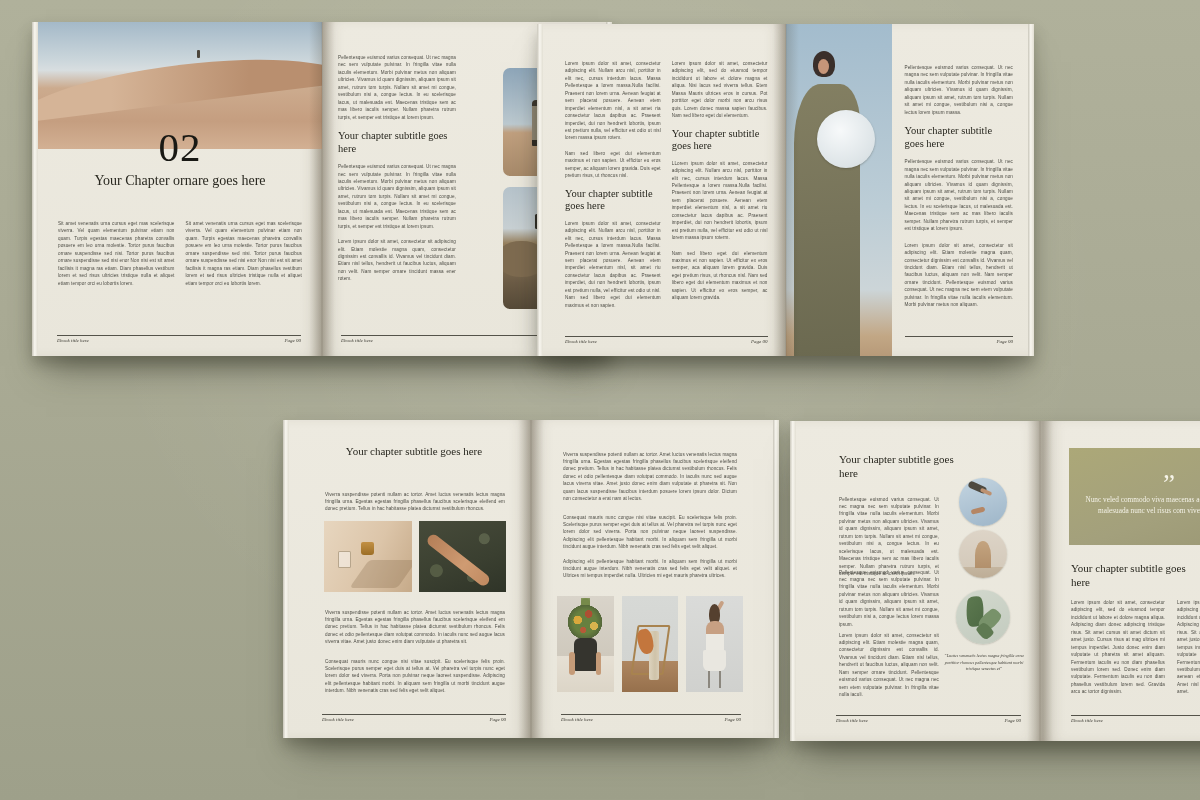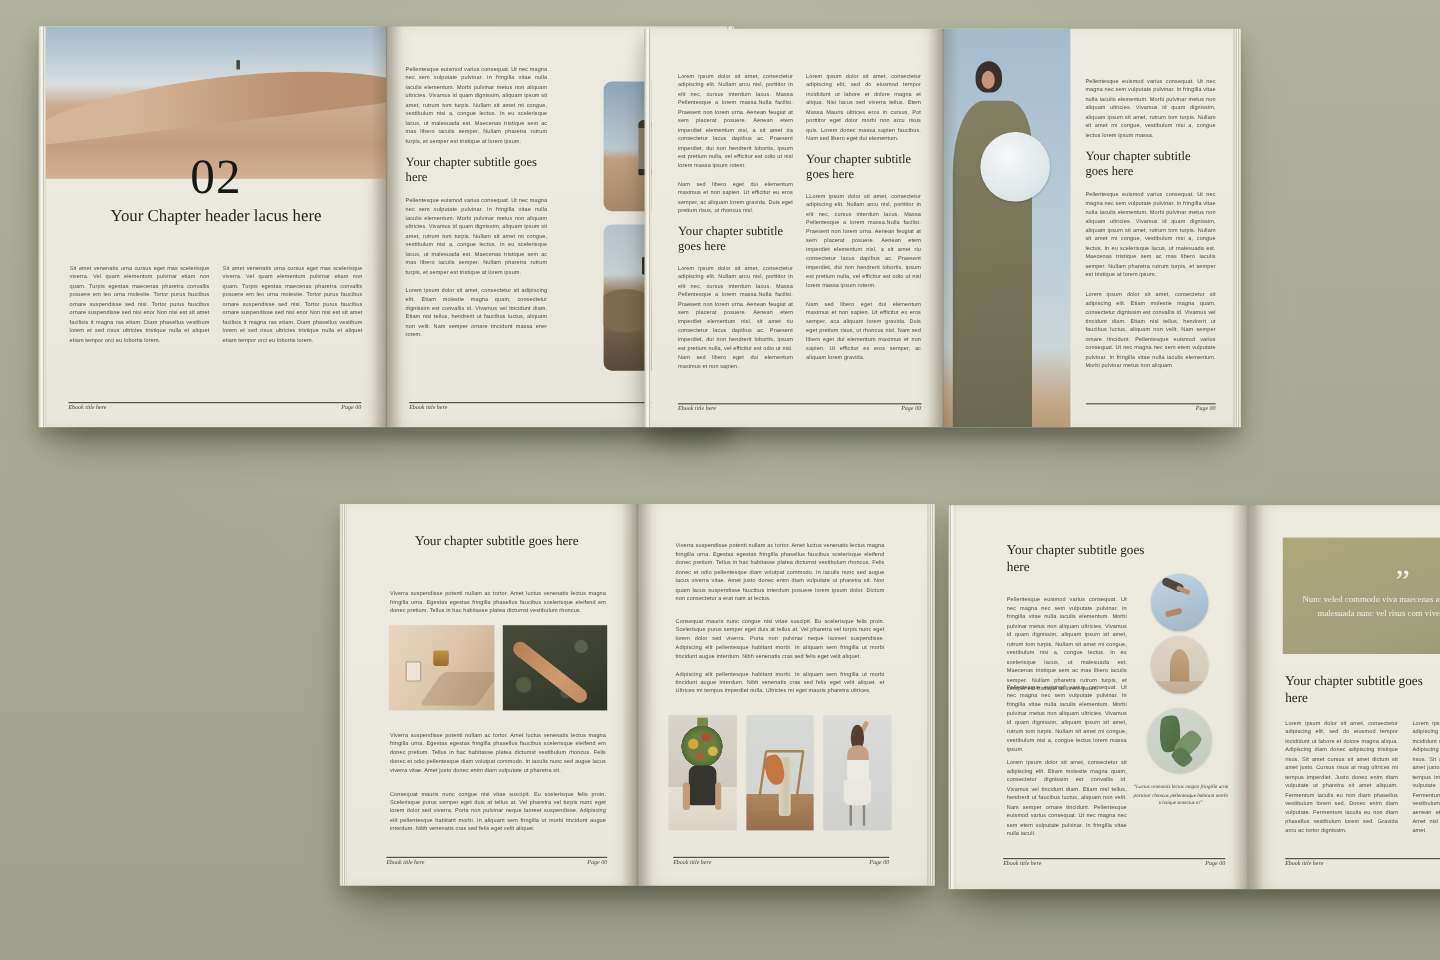--- a/index.html
+++ b/index.html
@@ -146,21 +146,21 @@
 <body>
 
 <section class="spread" id="spread1">
   <div class="stack"></div>
   <div class="page pl">
     <div class="ph s1l-hero art-hero1">
       <div class="fig dune"></div>
       <div class="fig person"></div>
     </div>
     <div class="serif s1l-num">02</div>
-    <div class="serif s1l-title">Your Chapter header lacus here</div>
+    <div class="serif s1l-title">Your Chapter ornare goes here</div>
     <div class="s1l-cols">
       <div class="bodytxt">Sit amet venenatis urna cursus eget mas scelerisque viverra. Vel quam elementum pulvinar etiam non quam. Turpis egestas maecenas pharetra convallis posuere em leo urna molestie. Tortor purus faucibus ornare suspendisse sed nisi. Tortor purus faucibus ornare suspendisse sed nisi enor Non nisi est sit amet facilisis it magna ras etiam. Diam phasellus vestibum lorem et sed risus ultricies tristique nulla et aliquet etiam tempor orci eu lobortis lorem.</div>
       <div class="bodytxt">Sit amet venenatis urna cursus eget mas scelerisque viverra. Vel quam elementum pulvinar etiam non quam. Turpis egestas maecenas pharetra convallis posuere em leo urna molestie. Tortor purus faucibus ornare suspendisse sed nisi. Tortor purus faucibus ornare suspendisse sed nisi enor Non nisi est sit amet facilisis it magna ras etiam. Diam phasellus vestibum lorem et sed risus ultricies tristique nulla et aliquet etiam tempor orci eu lobortis lorem.</div>
     </div>
     <div class="foot s1-foot">
       <span>Ebook title here</span>
       <span>Page 00</span>
     </div>
   </div>
   <div class="page pr">

